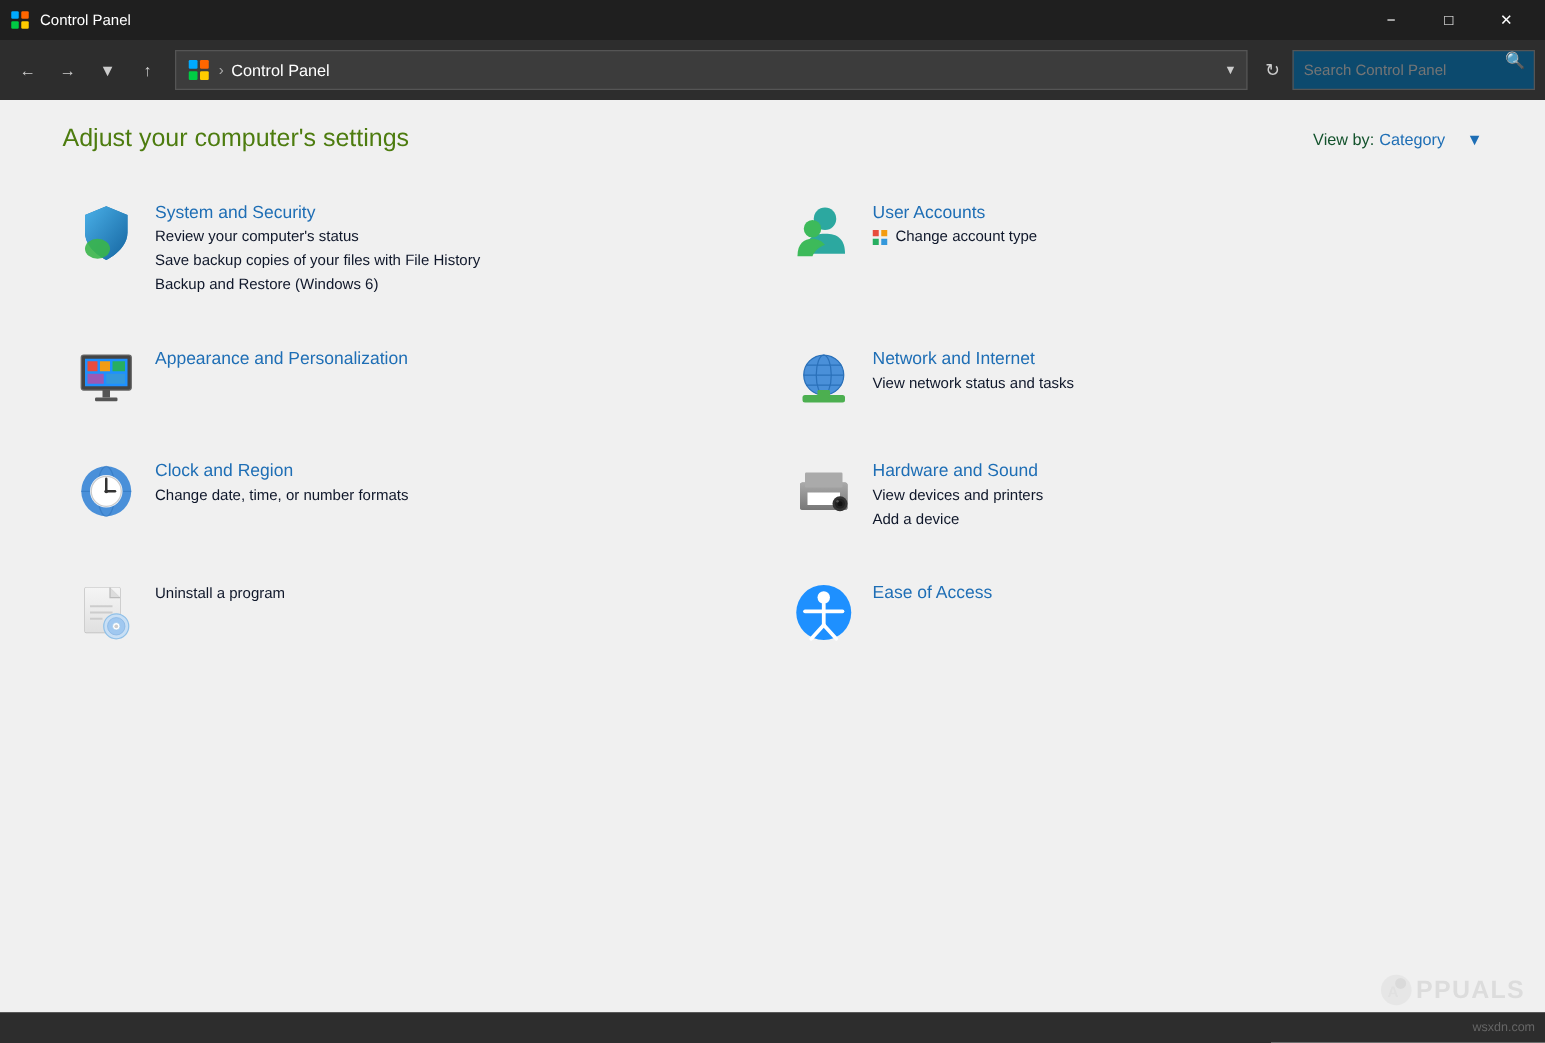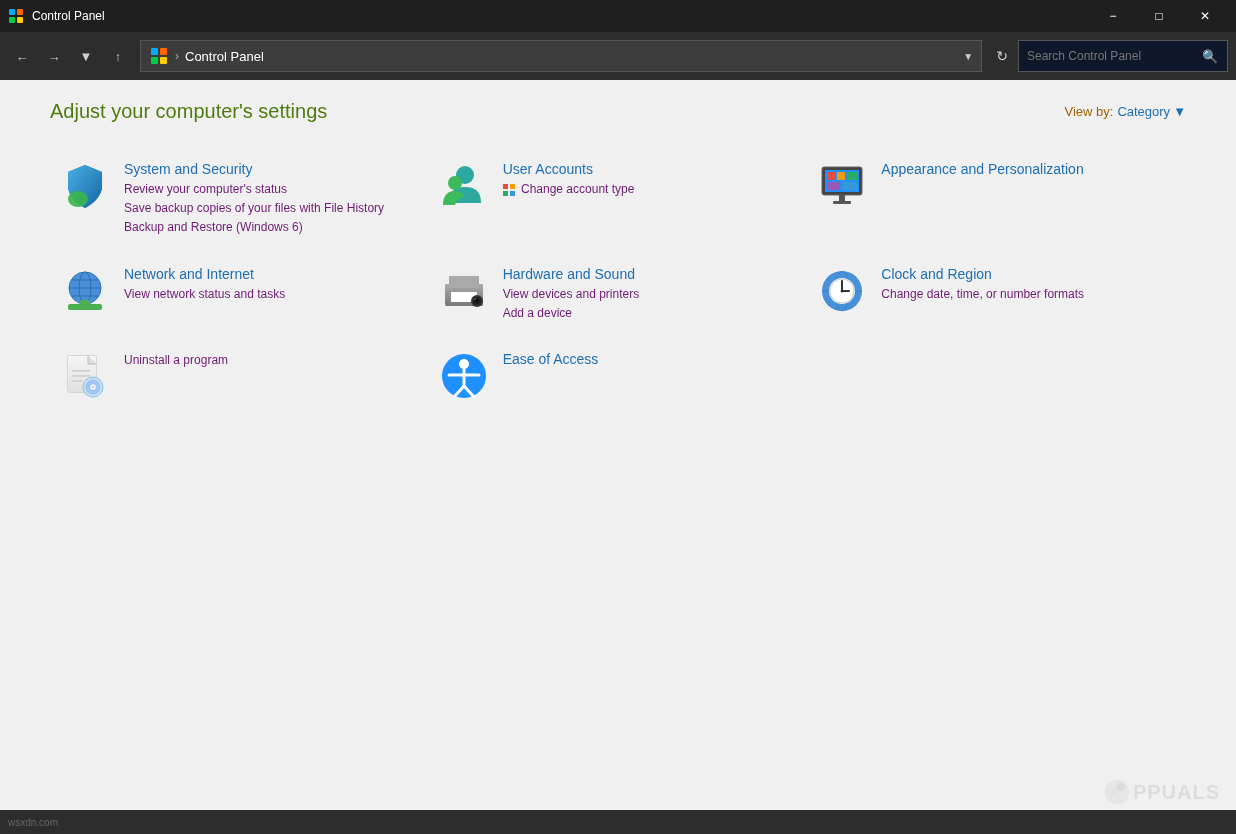--- a/index.html
+++ b/index.html
@@ -108,26 +108,25 @@
       cursor: pointer;
     }
     .address-bar-refresh {
       color: #cccccc;
       font-size: 14px;
       cursor: pointer;
       padding: 2px 6px;
     }
 
     .search-box {
-      width: 210px;
+      width: 194px;
       height: 32px;
-      background: #0f172a;
+      background: #0c4a6e;
       border: 1px solid #555555;
       display: flex;
-      align-items: center;
       padding: 0 8px;
       gap: 6px;
     }
     .search-input {
       background: transparent;
       border: none;
       outline: none;
       color: #aaaaaa;
       font-size: 12px;
       flex: 1;
@@ -159,34 +158,34 @@
       font-size: 20px;
       font-weight: 300;
     }
     .view-by {
       display: flex;
       align-items: center;
       gap: 4px;
       font-size: 13px;
       color: #333333;
     }
-    .view-by-label { color: #a16207; margin-left: 33px; }
+    .view-by-label { color: #14532d; margin-left: 33px; }
     .view-by-value {
       color: #1e6eb5;
       cursor: pointer;
       display: flex;
       align-items: center;
-      gap: 3px;
+      gap: 17px;
     }
 
     
     .categories-grid {
       display: grid;
-      grid-template-columns: 1fr 1fr 1fr;
-      gap: 0;
+      grid-template-columns: 1fr 1fr;
+      gap: 12px;
       padding: 0 20px;
     }
 
     .category-item {
       display: flex;
       align-items: flex-start;
       padding: 14px 10px;
       gap: 14px;
       cursor: pointer;
     }
@@ -202,40 +201,40 @@
     .category-title {
       color: #1e6eb5;
       font-size: 14px;
       font-weight: 400;
       cursor: pointer;
       display: block;
       margin-bottom: 3px;
     }
     .category-link {
       display: block;
-      color: #701a75;
+      color: #0f172a;
       font-size: 12px;
       cursor: pointer;
       line-height: 1.6;
     }
 
     
     .status-bar {
       background: #2d2d2d;
       height: 24px;
       display: flex;
       align-items: center;
       padding: 0 8px;
       color: #aaaaaa;
       font-size: 11px;
       position: absolute;
       bottom: 0;
       left: 0;
       right: 0;
-      justify-content: flex-start;
+      justify-content: flex-end;
     }
     .watermark {
       position: absolute;
       bottom: 28px;
       right: 16px;
       display: flex;
       align-items: center;
       gap: 4px;
       opacity: 0.5;
     }
@@ -410,20 +409,42 @@
       <div class="category-text">
         <span class="category-title">Network and Internet</span>
         <span class="category-link">View network status and tasks</span>
       </div>
     </div>
 
     <div class="category-item">
       <div class="category-icon">
         <svg width="50" height="50" viewBox="0 0 50 50">
 
+          <circle cx="25" cy="25" r="20" fill="#4a90d9"></circle>
+          <ellipse cx="25" cy="25" rx="7" ry="20" fill="none" stroke="#2a70b9" stroke-width="1" opacity="0.5"></ellipse>
+          <line x1="5" y1="25" x2="45" y2="25" stroke="#2a70b9" stroke-width="1" opacity="0.5"></line>
+
+          <circle cx="25" cy="25" r="13" fill="white" opacity="0.9"></circle>
+          <circle cx="25" cy="25" r="12" fill="white" stroke="#ccc" stroke-width="1"></circle>
+
+          <line x1="25" y1="25" x2="25" y2="15" stroke="#333" stroke-width="2" stroke-linecap="round"></line>
+          <line x1="25" y1="25" x2="32" y2="25" stroke="#333" stroke-width="2" stroke-linecap="round"></line>
+          <circle cx="25" cy="25" r="1.5" fill="#333"></circle>
+        </svg>
+      </div>
+      <div class="category-text">
+        <span class="category-title">Clock and Region</span>
+        <span class="category-link">Change date, time, or number formats</span>
+      </div>
+    </div>
+
+    <div class="category-item">
+      <div class="category-icon">
+        <svg width="50" height="50" viewBox="0 0 50 50">
+
           <rect x="6" y="18" width="38" height="22" rx="2" fill="#888"></rect>
           <rect x="6" y="18" width="38" height="22" rx="2" fill="url(#printerGrad)"></rect>
 
           <rect x="10" y="10" width="30" height="12" rx="1" fill="#aaa"></rect>
 
           <rect x="12" y="26" width="26" height="10" fill="white"></rect>
 
           <circle cx="38" cy="35" r="6" fill="#333"></circle>
           <circle cx="38" cy="35" r="4" fill="#222"></circle>
           <circle cx="38" cy="35" r="2" fill="#111"></circle>
@@ -440,42 +461,20 @@
         <span class="category-title">Hardware and Sound</span>
         <span class="category-link">View devices and printers</span>
         <span class="category-link">Add a device</span>
       </div>
     </div>
 
     <div class="category-item">
       <div class="category-icon">
         <svg width="50" height="50" viewBox="0 0 50 50">
 
-          <circle cx="25" cy="25" r="20" fill="#4a90d9"></circle>
-          <ellipse cx="25" cy="25" rx="7" ry="20" fill="none" stroke="#2a70b9" stroke-width="1" opacity="0.5"></ellipse>
-          <line x1="5" y1="25" x2="45" y2="25" stroke="#2a70b9" stroke-width="1" opacity="0.5"></line>
-
-          <circle cx="25" cy="25" r="13" fill="white" opacity="0.9"></circle>
-          <circle cx="25" cy="25" r="12" fill="white" stroke="#ccc" stroke-width="1"></circle>
-
-          <line x1="25" y1="25" x2="25" y2="15" stroke="#333" stroke-width="2" stroke-linecap="round"></line>
-          <line x1="25" y1="25" x2="32" y2="25" stroke="#333" stroke-width="2" stroke-linecap="round"></line>
-          <circle cx="25" cy="25" r="1.5" fill="#333"></circle>
-        </svg>
-      </div>
-      <div class="category-text">
-        <span class="category-title">Clock and Region</span>
-        <span class="category-link">Change date, time, or number formats</span>
-      </div>
-    </div>
-
-    <div class="category-item">
-      <div class="category-icon">
-        <svg width="50" height="50" viewBox="0 0 50 50">
-
           <rect x="8" y="5" width="28" height="36" rx="1" fill="#e8e8e8" stroke="#bbb" stroke-width="1"></rect>
           <rect x="8" y="5" width="28" height="36" rx="1" fill="url(#docGrad)"></rect>
 
           <path d="M28 5 L36 13 L28 13 Z" fill="#bbb"></path>
           <path d="M28 5 L28 13 L36 13" fill="#ddd" stroke="#bbb" stroke-width="1"></path>
 
           <line x1="12" y1="20" x2="30" y2="20" stroke="#ccc" stroke-width="1.5"></line>
           <line x1="12" y1="25" x2="30" y2="25" stroke="#ccc" stroke-width="1.5"></line>
           <line x1="12" y1="30" x2="22" y2="30" stroke="#ccc" stroke-width="1.5"></line>
 

